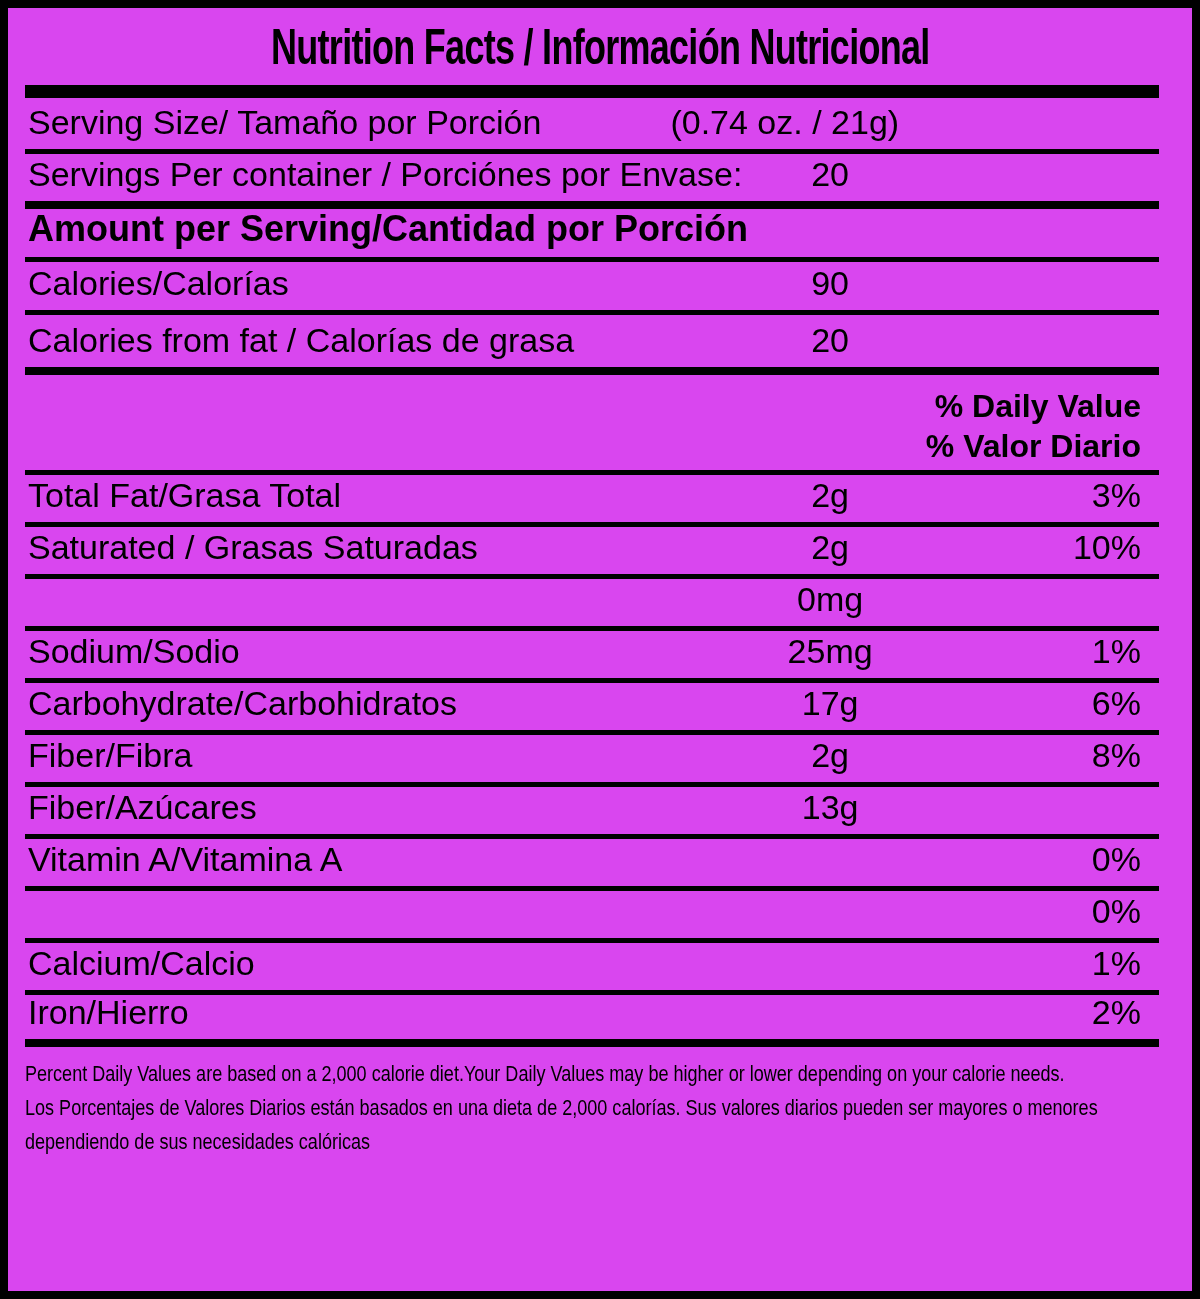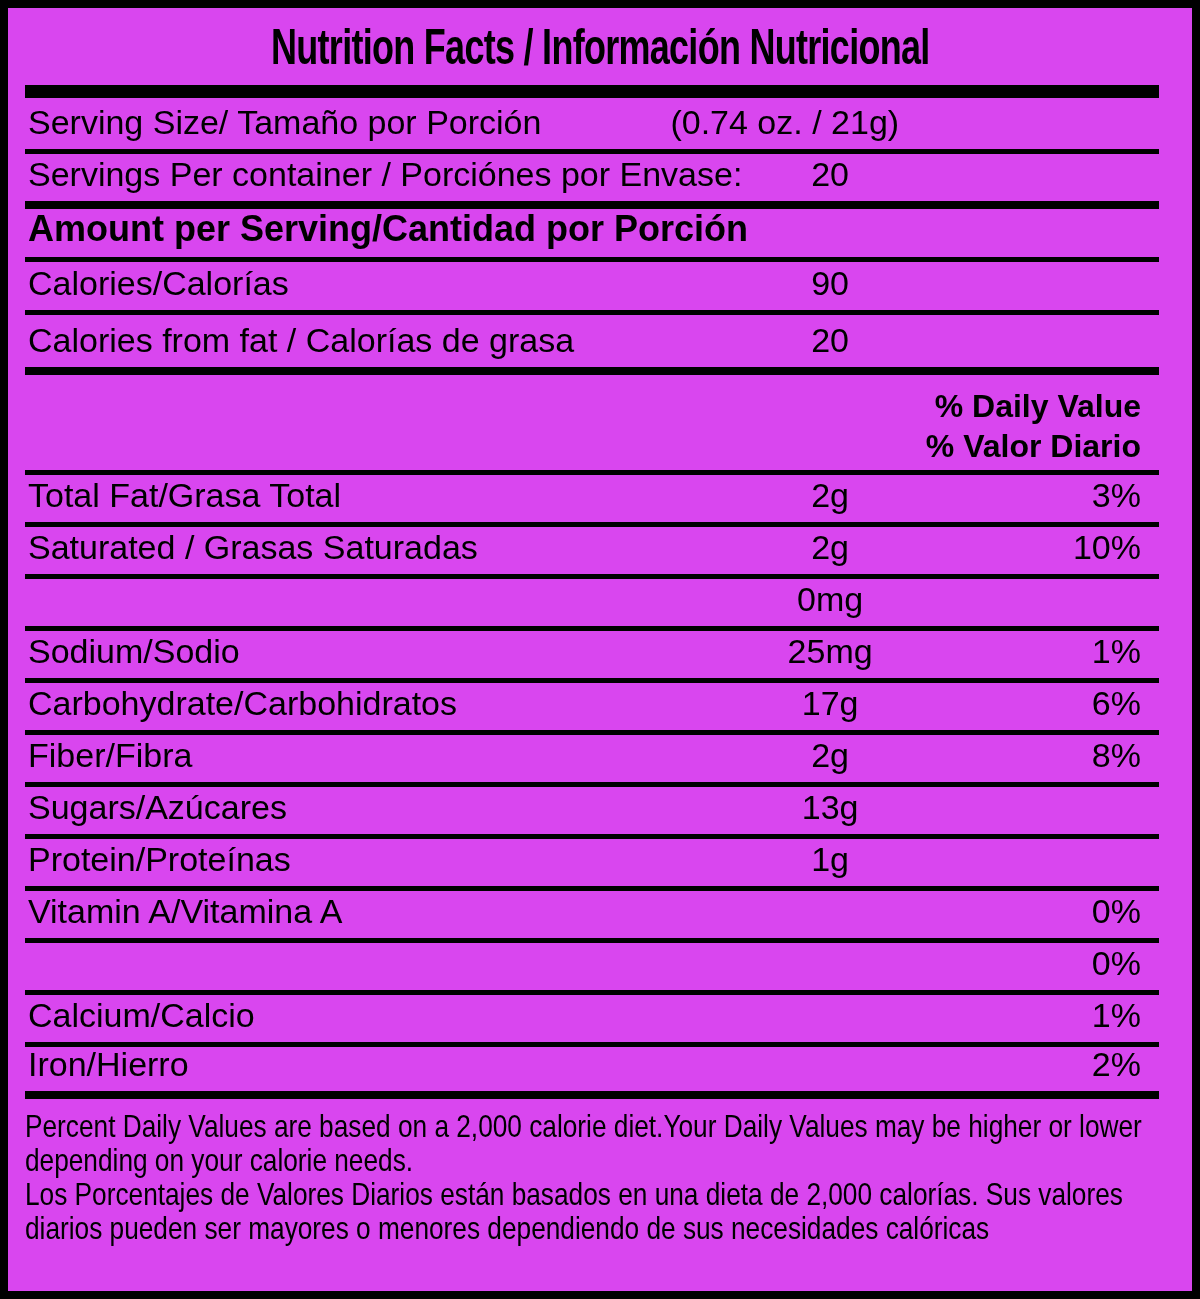--- a/index.html
+++ b/index.html
@@ -70,21 +70,21 @@
   .r-amount-header .lbl { font-size: 36px; font-weight: bold; }
   .r-calories  { height: 48px; }
   .r-calfat    { height: 52px; border-bottom-width: 8px; }
   .r-dv1 { height: 55px; border-bottom: none; }
   .r-dv2 { height: 40px; }
   .r-dv1 .pct, .r-dv2 .pct { font-weight: bold; font-size: 32px; bottom: 5px; }
   .nutrient-row { height: 47px; }
   .nutrients .nutrient-row:last-child { height: 44px; border-bottom-width: 8px; }
   .footnote {
     margin-top: 10px;
-    font-size: 32px;
+    font-size: 22px;
     line-height: 34px;
   }
   .footnote p {
     margin: 0;
     width: 122%;
     transform: scaleX(0.82);
     transform-origin: 0 0;
   }
 </style>
 </head>
@@ -156,27 +156,22 @@
     <span class="lbl">Carbohydrate/Carbohidratos</span>
     <span class="amt">17g</span>
     <span class="pct">6%</span>
   </div>
         <div class="row nutrient-row">
     <span class="lbl">Fiber/Fibra</span>
     <span class="amt">2g</span>
     <span class="pct">8%</span>
   </div>
         <div class="row nutrient-row">
-    <span class="lbl">Sugars/Azúcares</span>
+    <span class="lbl">Fiber/Azúcares</span>
     <span class="amt">13g</span>
-    <span class="pct"></span>
-  </div>
-        <div class="row nutrient-row">
-    <span class="lbl">Protein/Proteínas</span>
-    <span class="amt">1g</span>
     <span class="pct"></span>
   </div>
         <div class="row nutrient-row">
     <span class="lbl">Vitamin A/Vitamina A</span>
     <span class="amt"></span>
     <span class="pct">0%</span>
   </div>
         <div class="row nutrient-row">
     <span class="amt"></span>
     <span class="pct">0%</span>

